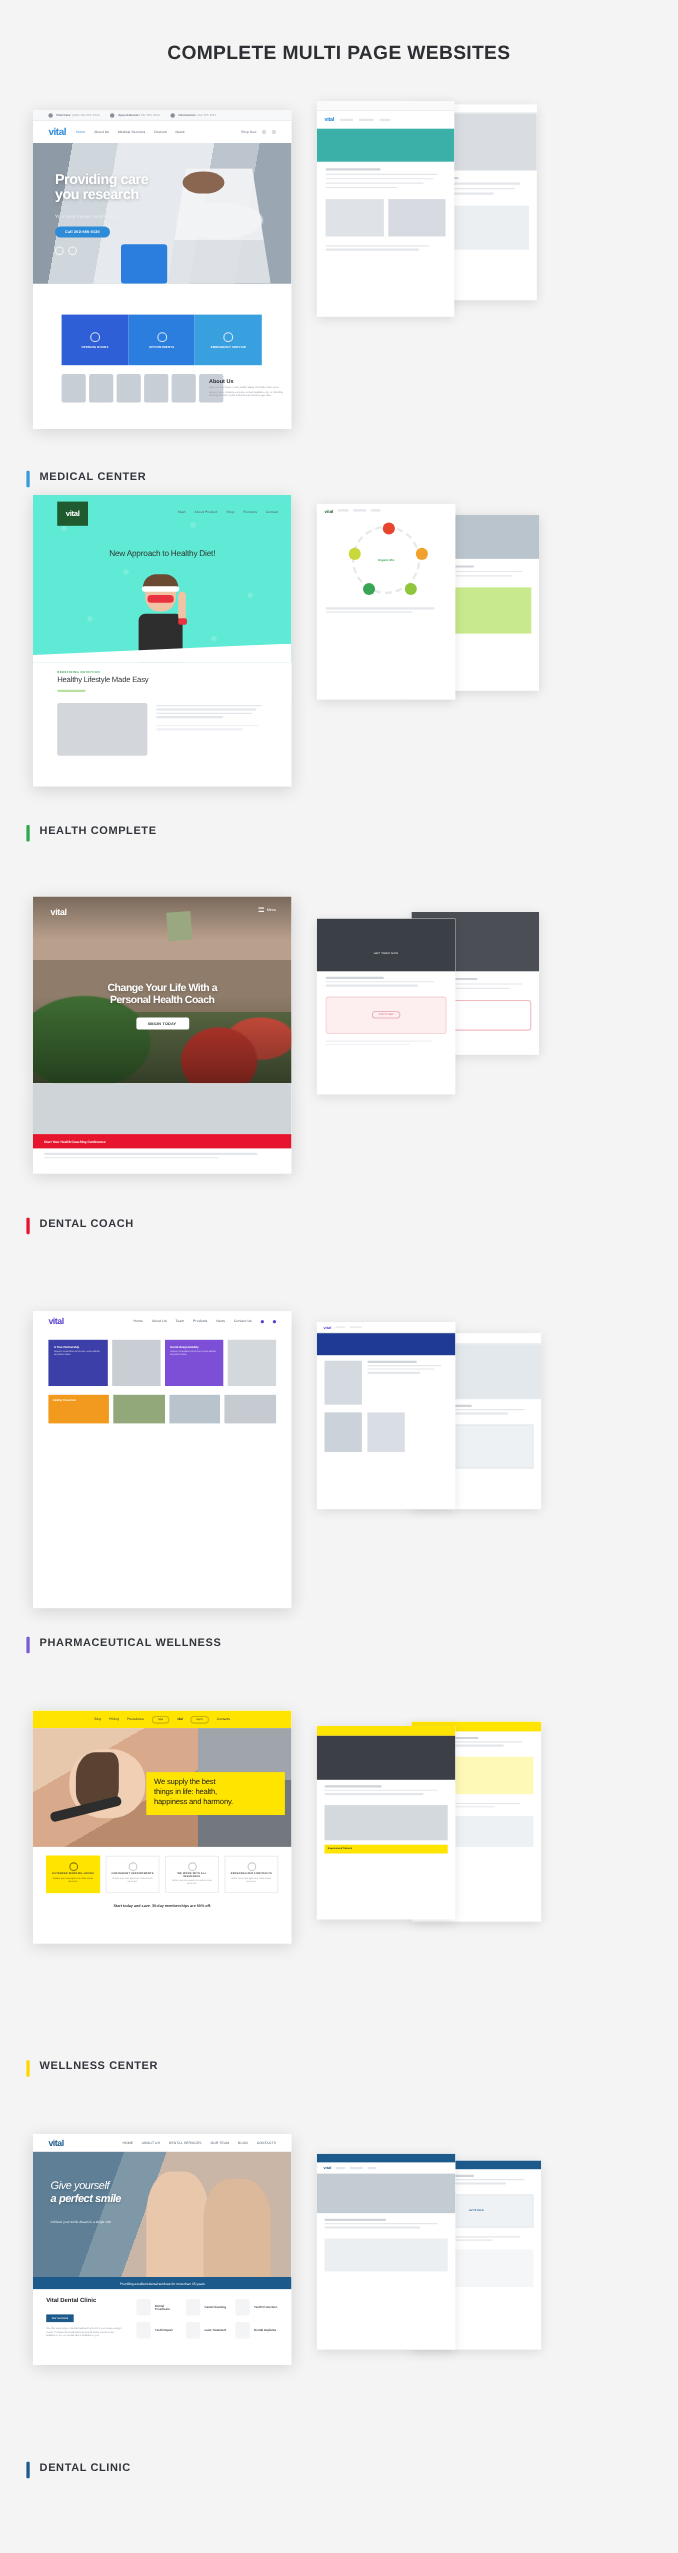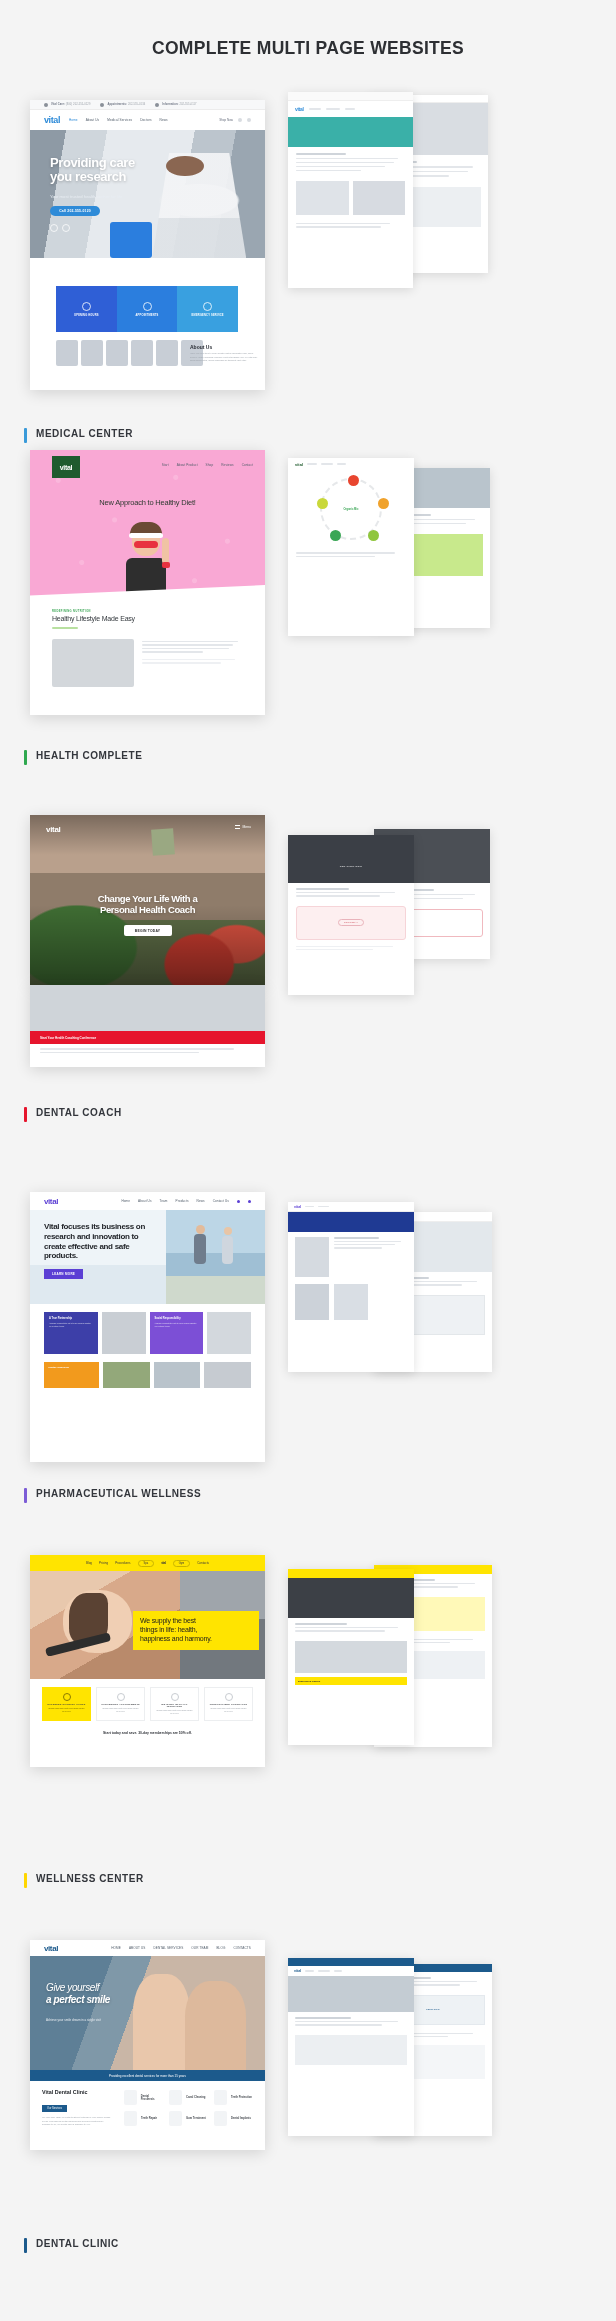--- a/index.html
+++ b/index.html
@@ -228,21 +228,21 @@
           <i style="position:absolute;left:-5px;top:18px;width:11px;height:11px;border-radius:50%;background:#c9d83a"></i>
           <span style="position:absolute;left:0;right:0;top:28px;text-align:center;font-size:2.6px;color:#3aa655;font-weight:bold">Organic Mix</span>
         </div>
       </div>
       <div style="padding:4px 8px;display:flex;flex-direction:column;gap:2px">
         <i class="txtline" style="height:1.5px;width:90%"></i>
           <i class="txtline" style="height:1.5px;width:72%"></i>
       </div>
     </div>
     <div class="mock" style="left:30px;top:0px;width:235px;height:265px;">
-      <div style="position:relative;height:152px;background:#f9a8d4;overflow:hidden">
+      <div style="position:relative;height:152px;background:#5eead4;overflow:hidden">
         <div style="position:absolute;inset:0;opacity:.18;background:
           radial-gradient(circle at 12% 20%,#fff 0 2px,transparent 3px),
           radial-gradient(circle at 36% 46%,#fff 0 2px,transparent 3px),
           radial-gradient(circle at 62% 18%,#fff 0 2px,transparent 3px),
           radial-gradient(circle at 84% 60%,#fff 0 2px,transparent 3px),
           radial-gradient(circle at 22% 74%,#fff 0 2px,transparent 3px),
           radial-gradient(circle at 70% 86%,#fff 0 2px,transparent 3px);"></div>
         <div style="position:absolute;left:22px;top:6px;width:28px;height:22px;background:#1f5b2e;display:flex;align-items:center;justify-content:center">
           <b style="color:#fff;font-size:7px;letter-spacing:-.3px">vital</b>
         </div>
@@ -393,32 +393,20 @@
         <span class="brand" style="color:#5b3fd4;font-size:8px">vital</span>
         <div class="navlinks" style="margin-left:auto">
           <span>Home</span>
           <span>About Us</span>
           <span>Team</span>
           <span>Products</span>
           <span>News</span>
           <span>Contact Us</span>
           <span class="dot" style="background:#5b3fd4;width:3px;height:3px"></span>
           <span class="dot" style="background:#5b3fd4;width:3px;height:3px"></span>
-        </div>
-      </div>
-      <div style="position:relative;height:94px;display:flex">
-        <div style="width:58%;background:linear-gradient(180deg,#eef4f8 0 58%,#dfe9f0 58% 100%);padding:12px 14px;">
-          <div style="font-size:8px;font-weight:bold;line-height:1.22;color:#23262b;letter-spacing:-.3px">Vital focuses its business on research and innovation to create effective and safe products.</div>
-          <div style="margin-top:6px;display:inline-flex;align-items:center;justify-content:center;background:#5b3fd4;color:#fff;font-size:3px;font-weight:bold;padding:3px 8px;letter-spacing:.3px">LEARN MORE</div>
-        </div>
-        <div style="width:42%;background:linear-gradient(180deg,#bcd6e6 0 46%,#9fbfd4 46% 70%,#cfd9cc 70% 100%);position:relative">
-          <i style="position:absolute;left:28%;top:26%;width:12px;height:30px;background:#6f7c8c;border-radius:4px;display:block"></i>
-          <i style="position:absolute;left:30%;top:16%;width:9px;height:9px;border-radius:50%;background:#e3bb9a;display:block"></i>
-          <i style="position:absolute;left:56%;top:28%;width:11px;height:28px;background:#cfd6de;border-radius:4px;display:block"></i>
-          <i style="position:absolute;left:58%;top:18%;width:8px;height:8px;border-radius:50%;background:#e8c5a6;display:block"></i>
         </div>
       </div>
       <div style="display:flex;gap:4px;padding:8px 14px">
         <div style="flex:1;background:#3d3fa8;padding:5px;height:42px">
           <div style="font-size:2.6px;color:#fff;font-weight:bold">A True Partnership</div>
           <div style="font-size:2px;color:rgba(255,255,255,.75);line-height:1.6;margin-top:2px">Aliquam consectetur est ut enim cursus efficitur vel pretium tellus.</div>
         </div>
         <div style="flex:1;background:#c9ced4;height:42px"></div>
         <div style="flex:1;background:#7c4fd6;padding:5px;height:42px">
           <div style="font-size:2.6px;color:#fff;font-weight:bold">Social Responsibility</div>

